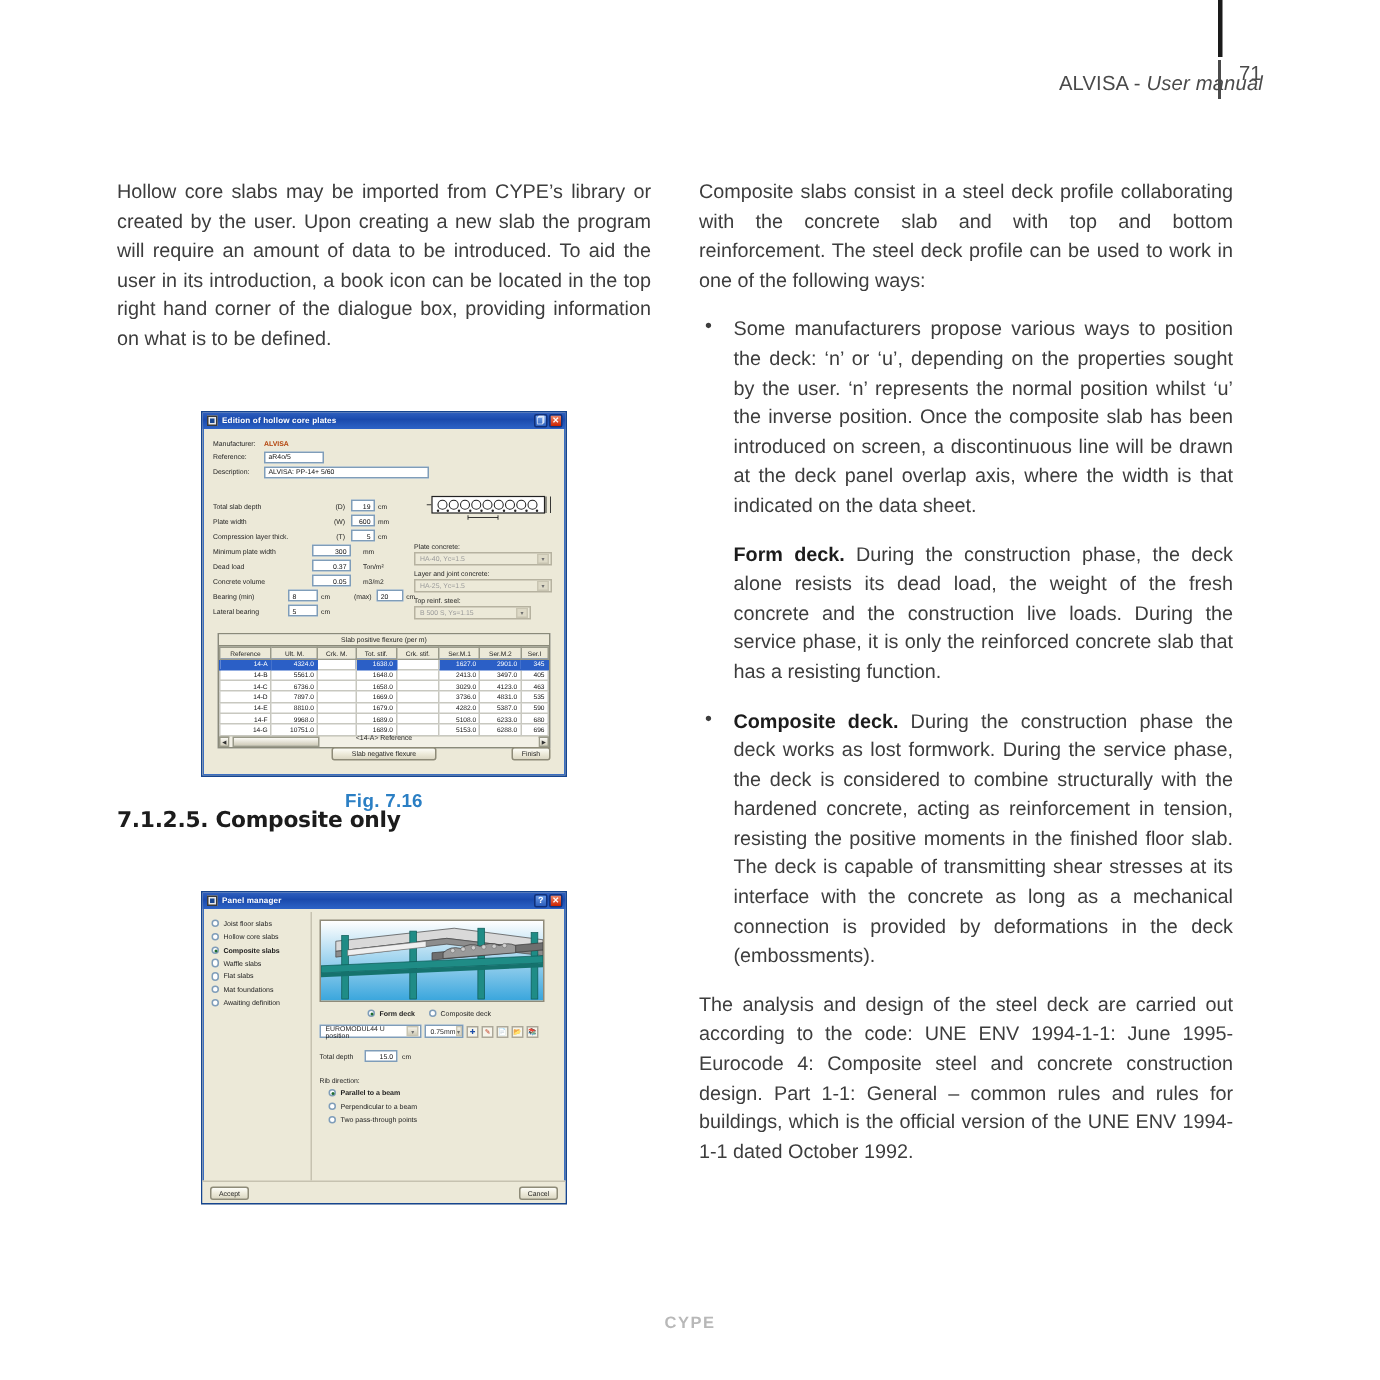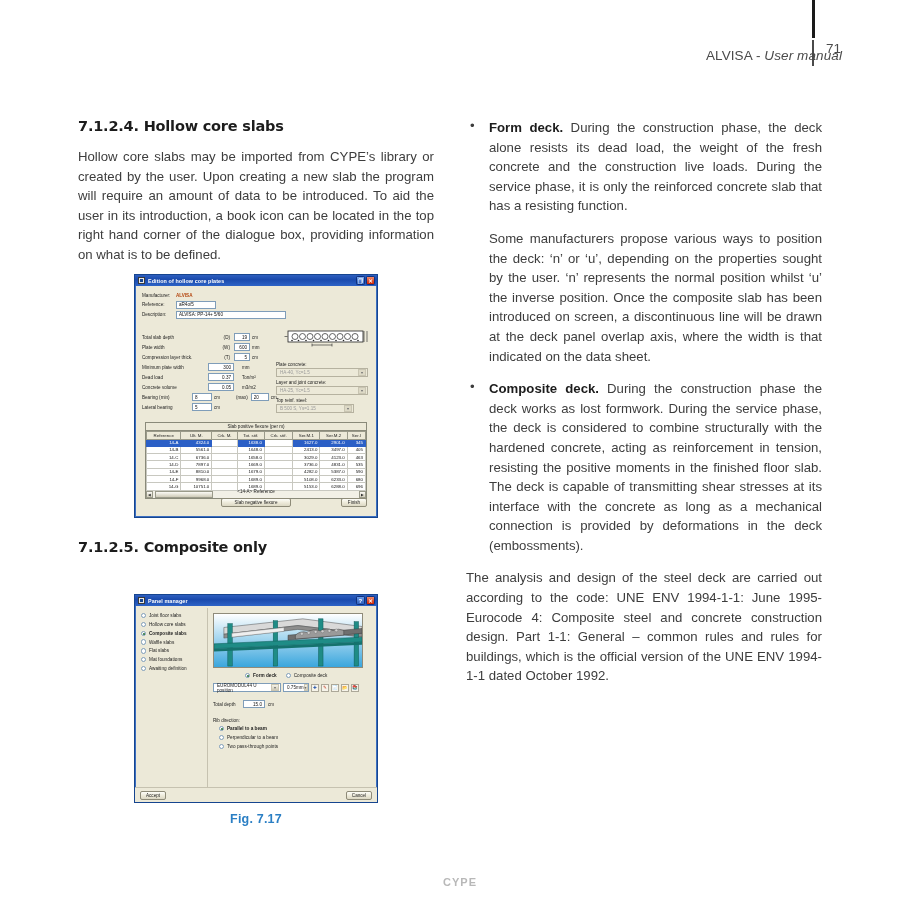--- a/index.html
+++ b/index.html
@@ -200,21 +200,20 @@
 <div class="header-rule"></div>
 <div class="header">
   <div class="header-title">
     <span>ALVISA - </span><span class="ital">User manual</span>
   </div>
 </div>
 <div class="header-sep"></div>
 <div class="header-page">71</div>
 
 <div class="col-left">
-  <h3 class="sec">7.1.2.4. Hollow core slabs</h3>
   <p class="body">Hollow core slabs may be imported from CYPE’s library or created by the user. Upon creating a new slab the program will require an amount of data to be introduced. To aid the user in its introduction, a book icon can be located in the top right hand corner of the dialogue box, providing information on what is to be defined.</p>
 </div>
 
 <div class="figure" style="left:134px; top:274px; width:244px;">
   <div class="dlg">
     <div class="dlg-title">
       <span class="ttl-ico"></span>
       <span>Edition of hollow core plates</span>
       <span class="spacer"></span>
       <span class="btn-box btn-lock"></span>
@@ -442,20 +441,21 @@
       </div>
       <div style="position:absolute; left:0; top:212px; width:100%; display:flex; justify-content:center; align-items:center;">
         <span class="btn" style="width:70px;">Slab negative flexure</span>
       </div>
       <div style="position:absolute; right:10px; top:212px;">
         <span class="btn" style="width:26px;">Finish</span>
       </div>
 
     </div>
   </div>
+  <div class="fig-caption">Fig. 7.16</div>
 </div>
 
 <div style="position:absolute; left:78px; top:539px; width:356px;">
   <h3 class="sec">7.1.2.5. Composite only</h3>
 </div>
 
 <div class="figure" style="left:134px; top:594px; width:244px;">
   <div class="dlg">
     <div class="dlg-title">
       <span class="ttl-ico"></span>
@@ -584,30 +584,30 @@
         </div>
       </div>
 
       <div style="position:absolute; left:0; bottom:0; width:100%; height:15px; border-top:1px solid #c6c2b0; background:#ece9d8;">
         <span class="btn" style="position:absolute; left:5px; top:3px; width:26px;">Accept</span>
         <span class="btn" style="position:absolute; right:5px; top:3px; width:26px;">Cancel</span>
       </div>
 
     </div>
   </div>
-  <div class="fig-caption">Fig. 7.17</div>
 </div>
 
 <div class="col-right">
+  <p class="body">Composite slabs consist in a steel deck profile collaborating with the concrete slab and with top and bottom reinforcement. The steel deck profile can be used to work in one of the following ways:</p>
 
   <ul class="bullets">
     <li>
       <span class="dot">•</span>
+      <p>Some manufacturers propose various ways to position the deck: ‘n’ or ‘u’, depending on the properties sought by the user. ‘n’ represents the normal position whilst ‘u’ the inverse position. Once the composite slab has been introduced on screen, a discontinuous line will be drawn at the deck panel overlap axis, where the width is that indicated on the data sheet.</p>
       <p><b class="lead">Form deck.</b><span> During the construction phase, the deck alone resists its dead load, the weight of the fresh concrete and the construction live loads. During the service phase, it is only the reinforced concrete slab that has a resisting function.</span></p>
-      <p>Some manufacturers propose various ways to position the deck: ‘n’ or ‘u’, depending on the properties sought by the user. ‘n’ represents the normal position whilst ‘u’ the inverse position. Once the composite slab has been introduced on screen, a discontinuous line will be drawn at the deck panel overlap axis, where the width is that indicated on the data sheet.</p>
     </li>
     <li>
       <span class="dot">•</span>
       <p><b class="lead">Composite deck.</b><span> During the construction phase the deck works as lost formwork. During the service phase, the deck is considered to combine structurally with the hardened concrete, acting as reinforcement in tension, resisting the positive moments in the finished floor slab. The deck is capable of transmitting shear stresses at its interface with the concrete as long as a mechanical connection is provided by deformations in the deck (embossments).</span></p>
     </li>
   </ul>
 
   <p class="body" style="margin-top:13px;">The analysis and design of the steel deck are carried out according to the code: UNE ENV 1994-1-1: June 1995-Eurocode 4: Composite steel and concrete construction design. Part 1-1: General – common rules and rules for buildings, which is the official version of the UNE ENV 1994-1-1 dated October 1992.</p>
 </div>
 

